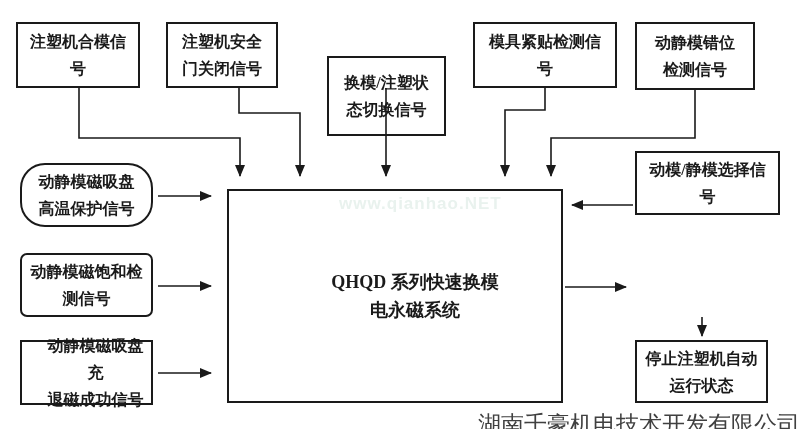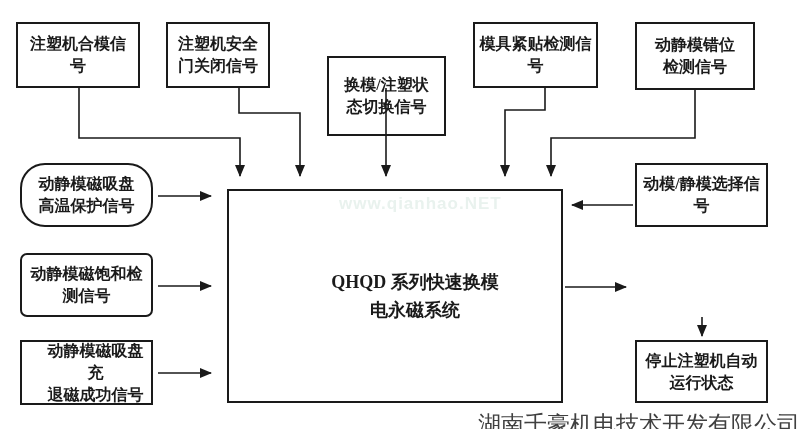--- a/index.html
+++ b/index.html
@@ -52,42 +52,42 @@
     position: absolute;
     z-index: 3;
     border: 2px solid #1a1a1a;
     background: transparent;
     display: flex;
     align-items: center;
     justify-content: center;
     text-align: center;
     white-space: pre-line;
     font-size: 16px;
-    line-height: 22px;
+    line-height: 27px;
     font-weight: 600;
     box-sizing: border-box;
   }
   .box.center {
     font-size: 18px;
     line-height: 28px;
   }
   
   .t1 { left: 16px;  top: 22px; width: 124px; height: 66px; }
-  .t2 { left: 166px; top: 22px; width: 104px; height: 66px; }
+  .t2 { left: 166px; top: 22px; width: 112px; height: 66px; }
   .t3 { left: 327px; top: 13px; width: 119px; height: 80px; margin-top: 43px; }
-  .t4 { left: 473px; top: 22px; width: 125px; height: 66px; }
+  .t4 { left: 473px; top: 22px; width: 144px; height: 66px; }
   .t5 { left: 635px; top: 22px; width: 120px; height: 68px; }
   
   .l1 { left: 20px; top: 163px; width: 133px; height: 64px; border-radius: 25px; }
   .l2 { left: 20px; top: 253px; width: 133px; height: 64px; border-radius: 7px; }
   .l3 { left: 20px; top: 340px; width: 133px; height: 65px; padding-left: 18px; }
   
   .c0 { left: 227px; top: 189px; width: 336px; height: 214px; padding-left: 40px; }
   
-  .r1 { left: 635px; top: 163px; width: 133px; height: 64px; }
+  .r1 { left: 635px; top: 151px; width: 145px; height: 64px; }
   .r2 { left: 635px; top: 252px; width: 133px; height: 65px; }
   .r3 { left: 635px; top: 340px; width: 133px; height: 63px; }
 </style>
 </head>
 <body>
 
 <div id="canvas">
 
   <div class="wm-site">www.qianhao.NET</div>
   <div class="wm-company">湖南千豪机电技术开发有限公司</div>

